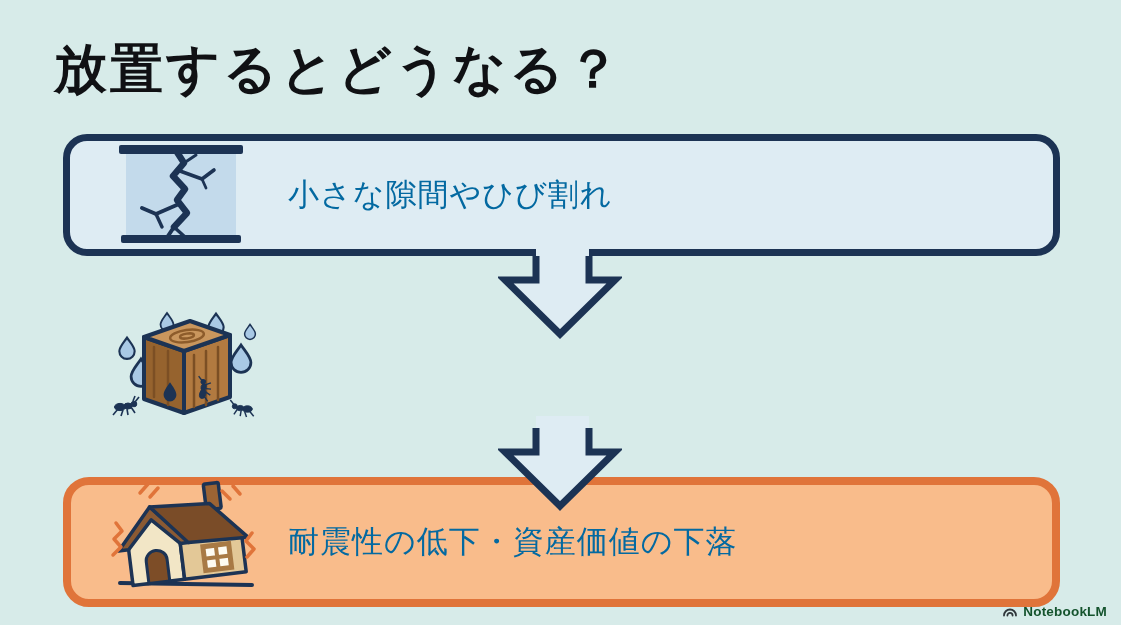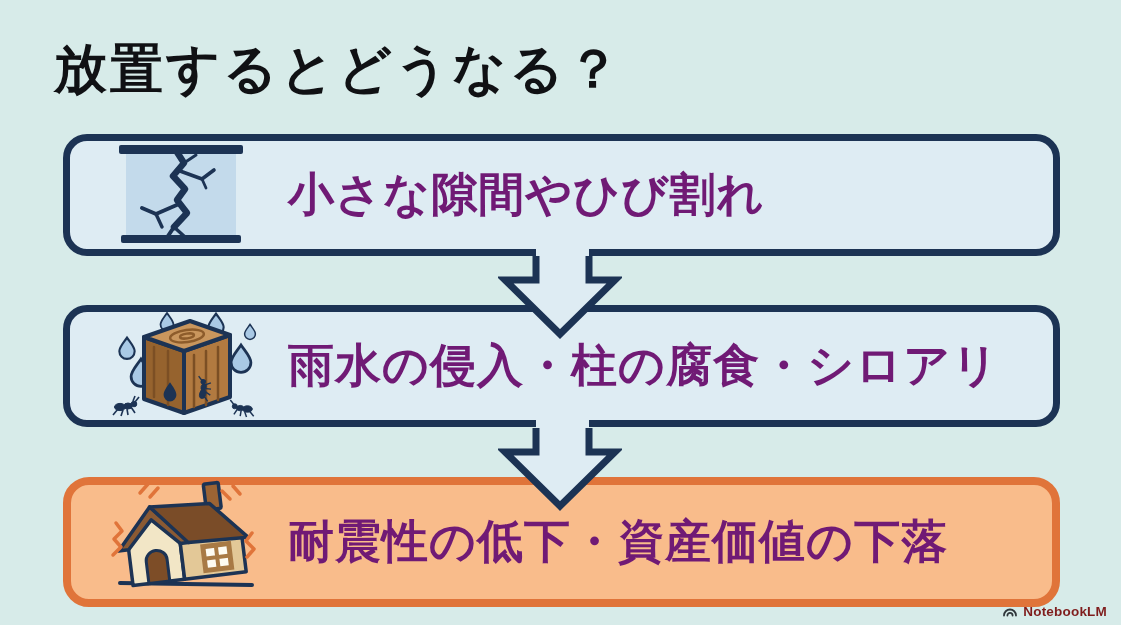--- a/index.html
+++ b/index.html
@@ -20,51 +20,48 @@
     background:#deecf3;
     display:flex; align-items:center;
   }
   .flow-box.step1 { top:134px; height:122px; }
   .flow-box.step2 { top:305px; height:122px; }
   .flow-box.step3 {
     top:477px; height:130px;
     border:8px solid #e0743a; background:#f9bc8b; border-radius:26px;
   }
   .box-label {
-    font-size:46px; font-weight:700; letter-spacing:1px;
-    color:#701a75; white-space:nowrap; margin-left:218px;
+    font-size:31px; font-weight:400; letter-spacing:1px;
+    color:#0369a1; white-space:nowrap; margin-left:218px;
   }
   .flow-box.step3 .box-label { margin-left:217px; }
   .step-icon { position:absolute; }
   #icon-crack { left:118px; top:142px; }
   #icon-wood  { left:110px; top:307px; }
   #icon-house { left:106px; top:479px; }
   .arrow-svg { position:absolute; left:498px; width:124px; height:95px; }
   #arrow-1 { top:244px; }
   #arrow-2 { top:416px; }
   .watermark {
     position:absolute; right:14px; bottom:6px;
     display:flex; align-items:flex-start; gap:5px;
-    color:#7f1d1d; font-size:13.5px; font-weight:700; letter-spacing:0.2px;
+    color:#14532d; font-size:13.5px; font-weight:700; letter-spacing:0.2px;
   }
 </style>
 </head>
 <body>
 
 <div class="canvas">
 
   <div class="page-title">放置するとどうなる？</div>
 
   <div class="flow-box step1">
     <span class="box-label">小さな隙間やひび割れ</span>
   </div>
 
-  <div class="flow-box step2">
-    <span class="box-label">雨水の侵入・柱の腐食・シロアリ</span>
-  </div>
 
   <div class="flow-box step3">
     <span class="box-label">耐震性の低下・資産価値の下落</span>
   </div>
 
   <svg id="arrow-1" class="arrow-svg" viewBox="0 0 124 95">
     <rect x="38" y="0" width="53" height="15" fill="#deecf3"></rect>
     <path d="M38,12 L38,36 L7,36 L62,90 L117,36 L91,36 L91,12" fill="#deecf3" stroke="#1c3354" stroke-width="7" stroke-linejoin="miter"></path>
   </svg>
 

